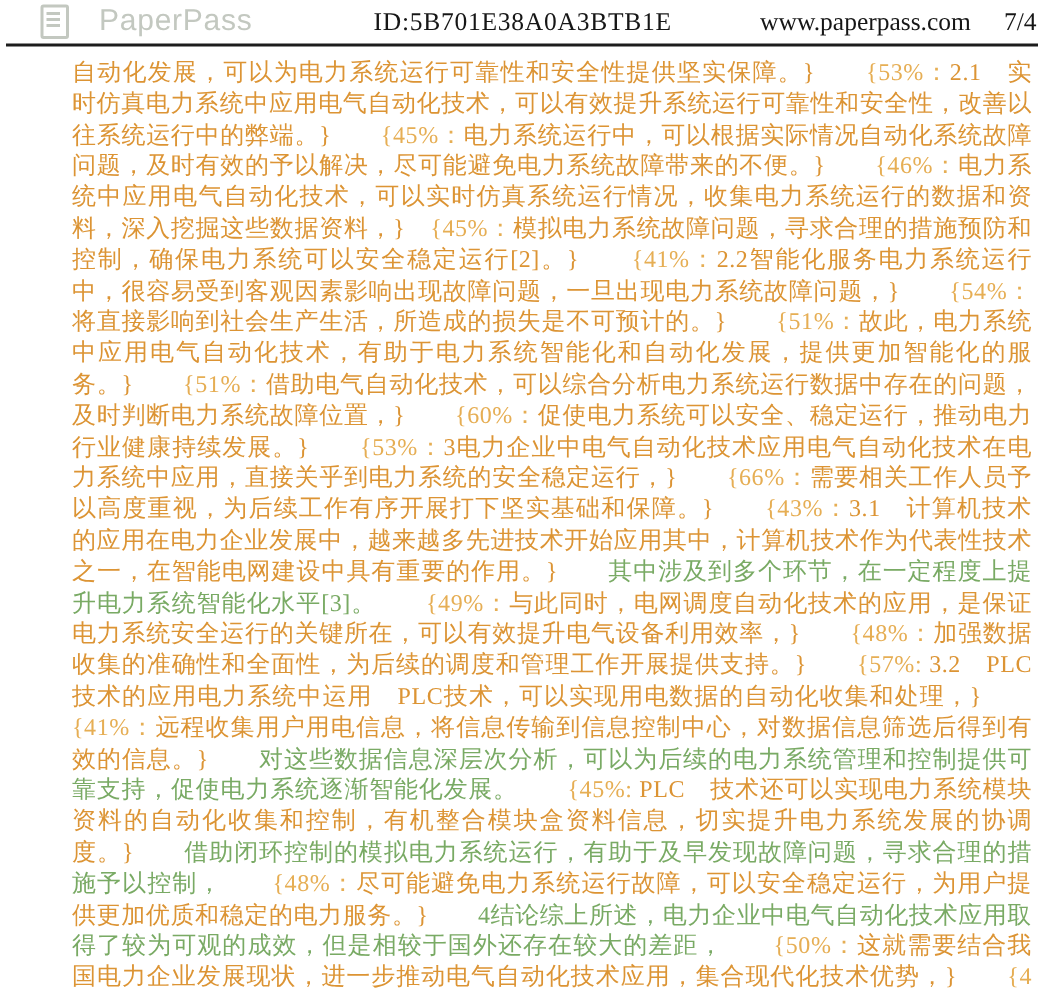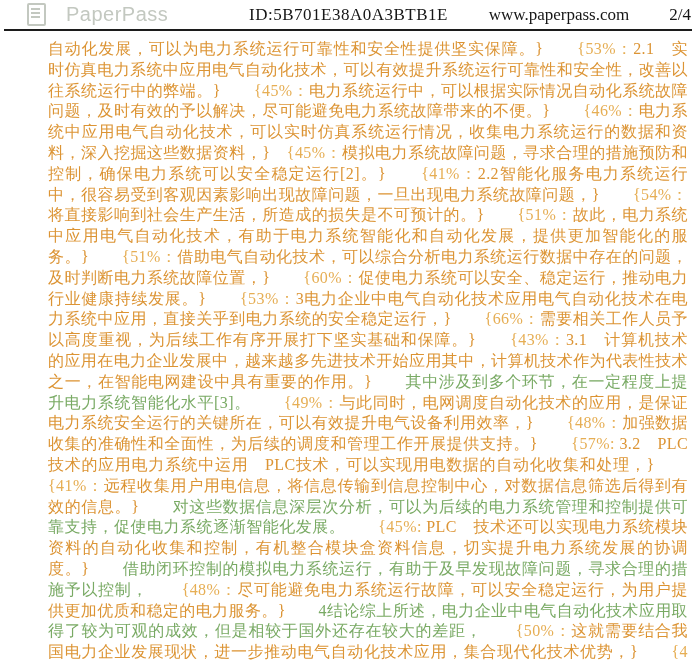--- a/index.html
+++ b/index.html
@@ -57,21 +57,21 @@
     letter-spacing: 0.5px;
     margin-left: 12px;
   }
   .header-right {
     position: absolute;
     right: 5px;
     top: 5px;
     font-size: 17px;
     color: #161616;
     display: flex;
-    gap: 40px;
+    gap: 22px;
   }
   .rule {
     height: 0;
     border-top: 2px solid #1c1c1c;
     margin: 0 4px;
   }
 
   
   .content {
     padding: 8px 8px 0 8px;
@@ -90,18 +90,18 @@
 <body style="--similar-color: #dc9434; --marker-color: #e6ae54; --quote-color: #79aa64; --logo-color: #c3c8c0;">
 
 <div class="header">
   <div class="logo">
     <span class="logo-icon"></span>
     <span class="logo-text">PaperPass</span>
   </div>
   <div class="doc-id">ID:5B701E38A0A3BTB1E</div>
   <div class="header-right">
     <span>www.paperpass.com</span>
-    <span>2/4</span>
+    <span>7/4</span>
   </div>
 </div>
 <div class="rule"></div>
 
 <div class="content"><span class="seg-similar">自动化发展，可以为电力系统运行可靠性和安全性提供坚实保障。}　</span><span class="seg-marker">　{53%：</span><span class="seg-similar">2.1　实时仿真电力系统中应用电气自动化技术，可以有效提升系统运行可靠性和安全性，改善以往系统运行中的弊端。}　</span><span class="seg-marker">　{45%：</span><span class="seg-similar">电力系统运行中，可以根据实际情况自动化系统故障问题，及时有效的予以解决，尽可能避免电力系统故障带来的不便。}　</span><span class="seg-marker">　{46%：</span><span class="seg-similar">电力系统中应用电气自动化技术，可以实时仿真系统运行情况，收集电力系统运行的数据和资料，深入挖掘这些数据资料，}　</span><span class="seg-marker">{45%：</span><span class="seg-similar">模拟电力系统故障问题，寻求合理的措施预防和控制，确保电力系统可以安全稳定运行[2]。}　</span><span class="seg-marker">　{41%：</span><span class="seg-similar">2.2智能化服务电力系统运行中，很容易受到客观因素影响出现故障问题，一旦出现电力系统故障问题，}　</span><span class="seg-marker">　{54%：</span><span class="seg-similar">将直接影响到社会生产生活，所造成的损失是不可预计的。}　</span><span class="seg-marker">　{51%：</span><span class="seg-similar">故此，电力系统中应用电气自动化技术，有助于电力系统智能化和自动化发展，提供更加智能化的服务。}　</span><span class="seg-marker">　{51%：</span><span class="seg-similar">借助电气自动化技术，可以综合分析电力系统运行数据中存在的问题，及时判断电力系统故障位置，}　</span><span class="seg-marker">　{60%：</span><span class="seg-similar">促使电力系统可以安全、稳定运行，推动电力行业健康持续发展。}　</span><span class="seg-marker">　{53%：</span><span class="seg-similar">3电力企业中电气自动化技术应用电气自动化技术在电力系统中应用，直接关乎到电力系统的安全稳定运行，}　</span><span class="seg-marker">　{66%：</span><span class="seg-similar">需要相关工作人员予以高度重视，为后续工作有序开展打下坚实基础和保障。}　</span><span class="seg-marker">　{43%：</span><span class="seg-similar">3.1　计算机技术的应用在电力企业发展中，越来越多先进技术开始应用其中，计算机技术作为代表性技术之一，在智能电网建设中具有重要的作用。}　</span><span class="seg-quote">　其中涉及到多个环节，在一定程度上提升电力系统智能化水平[3]。　</span><span class="seg-marker">　{49%：</span><span class="seg-similar">与此同时，电网调度自动化技术的应用，是保证电力系统安全运行的关键所在，可以有效提升电气设备利用效率，}　</span><span class="seg-marker">　{48%：</span><span class="seg-similar">加强数据收集的准确性和全面性，为后续的调度和管理工作开展提供支持。}　</span><span class="seg-marker">　{57%:</span><span class="seg-similar"> 3.2　PLC技术的应用电力系统中运用　PLC技术，可以实现用电数据的自动化收集和处理，}　</span><span class="seg-marker">　{41%：</span><span class="seg-similar">远程收集用户用电信息，将信息传输到信息控制中心，对数据信息筛选后得到有效的信息。}　</span><span class="seg-quote">　对这些数据信息深层次分析，可以为后续的电力系统管理和控制提供可靠支持，促使电力系统逐渐智能化发展。　</span><span class="seg-marker">　{45%:</span><span class="seg-similar"> PLC　技术还可以实现电力系统模块资料的自动化收集和控制，有机整合模块盒资料信息，切实提升电力系统发展的协调度。}　</span><span class="seg-quote">　借助闭环控制的模拟电力系统运行，有助于及早发现故障问题，寻求合理的措施予以控制，　</span><span class="seg-marker">　{48%：</span><span class="seg-similar">尽可能避免电力系统运行故障，可以安全稳定运行，为用户提供更加优质和稳定的电力服务。}　</span><span class="seg-quote">　4结论综上所述，电力企业中电气自动化技术应用取得了较为可观的成效，但是相较于国外还存在较大的差距，　</span><span class="seg-marker">　{50%：</span><span class="seg-similar">这就需要结合我国电力企业发展现状，进一步推动电气自动化技术应用，集合现代化技术优势，}　</span><span class="seg-marker">　{45%：</span><span class="seg-similar">推动电力系统智能化和自动化发展，提供更加安全可靠的供电服务}</span></div>
 
 </body></html>

